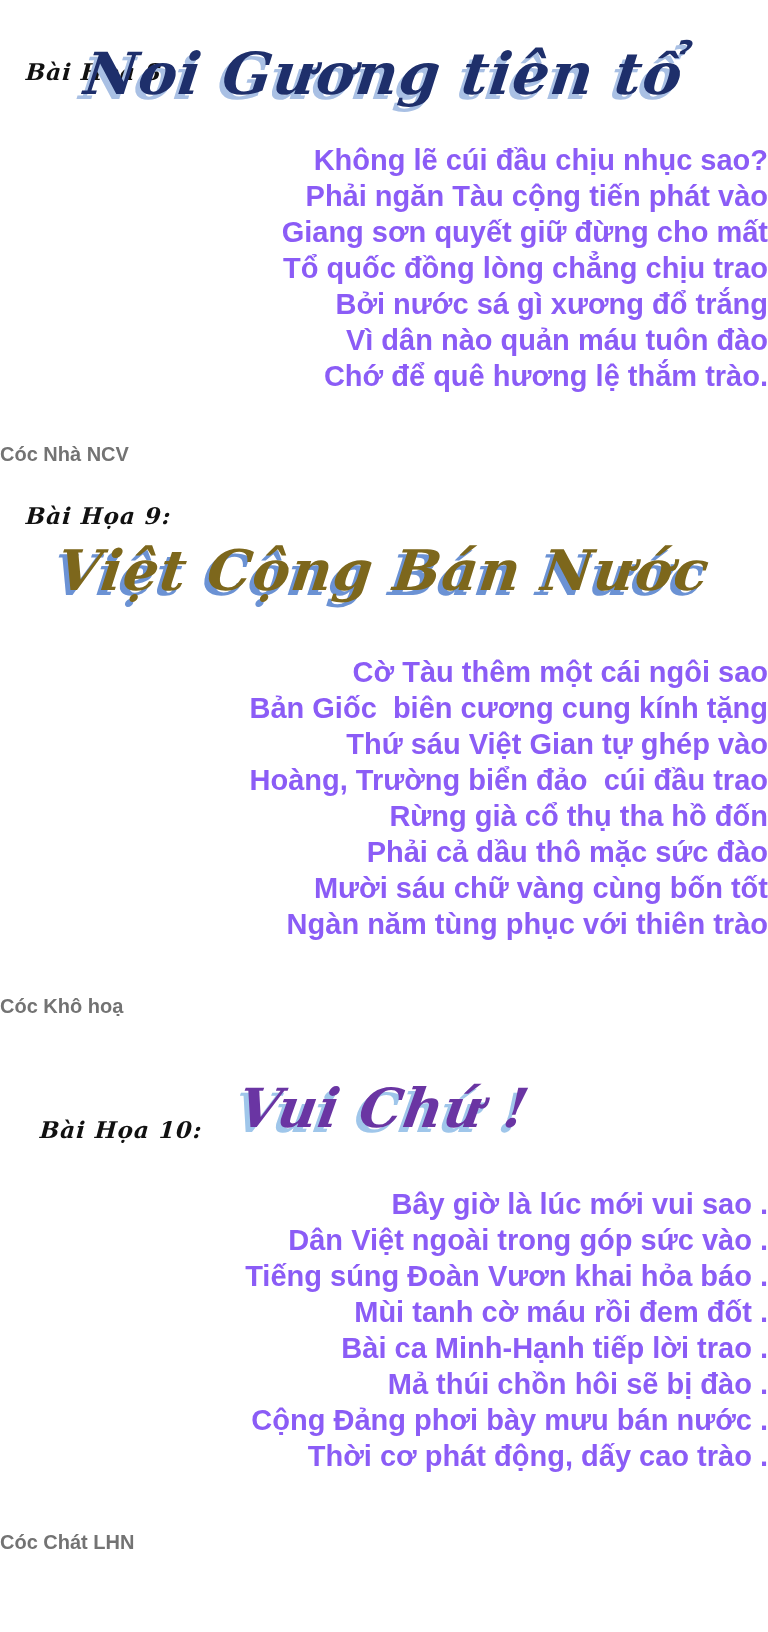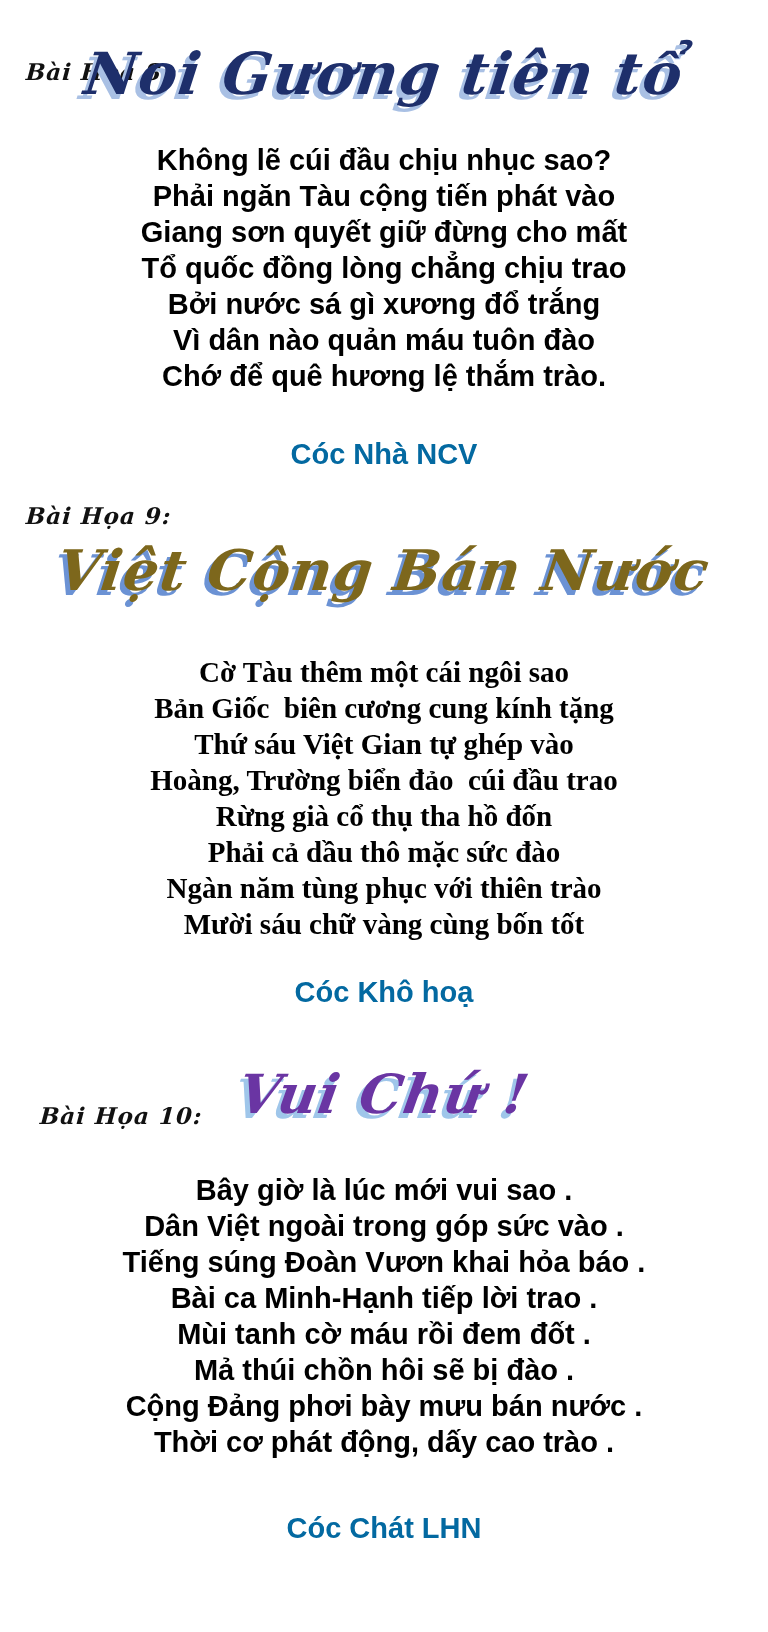--- a/index.html
+++ b/index.html
@@ -61,43 +61,42 @@
   .row-9 .script-label { position: absolute; left: 26px; top: 30px; }
   .row-9 .big-title { font-size: 56px; line-height: 100px; margin-top: 22px; }
 
   
   .row-10 { height: 100px; padding-top: 38px; text-align: center; }
   .row-10 .script-label { position: absolute; left: 40px; top: 92px; }
   .row-10 .big-title { font-size: 54px; line-height: 92px; transform: skewX(-9deg); }
 
   
   .poem {
-    text-align: center;
+    text-align: right;
     font-weight: bold;
-    color: #000000;
+    color: #8b5cf6;
   }
   .poem-line {
     font-size: 29px;
     line-height: 36px;
     white-space: pre-wrap;
   }
   .poem-8 { margin-top: 14px; }
-  .poem-9 { margin-top: 34px; font-family: Liberation Serif, serif; }
+  .poem-9 { margin-top: 34px; }
   .poem-10 { margin-top: 24px; }
 
   
   .signature {
-    text-align: center;
     font-weight: bold;
-    font-size: 29px;
+    font-size: 20px;
     line-height: 36px;
-    color: #0369a1;
+    color: #737373;
   }
   .sig-8  { margin-top: 42px; }
-  .sig-9  { margin-top: 32px; }
+  .sig-9  { margin-top: 46px; }
   .sig-10 { margin-top: 50px; }
 </style>
 </head>
 <body>
 
 <div class="page">
 
   <section class="poem-section">
     <div class="title-row row-8">
       <span class="script-label">Bài Họa 8:</span>
@@ -120,37 +119,37 @@
       <span class="script-label">Bài Họa 9:</span>
       <span class="big-title" style="--tc: #7d671c; --ts: #6b92d4;">Việt Cộng Bán Nước</span>
     </div>
     <div class="poem poem-9">
         <div class="poem-line">Cờ Tàu thêm một cái ngôi sao</div>
         <div class="poem-line">Bản Giốc  biên cương cung kính tặng</div>
         <div class="poem-line">Thứ sáu Việt Gian tự ghép vào</div>
         <div class="poem-line">Hoàng, Trường biển đảo  cúi đầu trao</div>
         <div class="poem-line">Rừng già cổ thụ tha hồ đốn</div>
         <div class="poem-line">Phải cả dầu thô mặc sức đào</div>
+        <div class="poem-line">Mười sáu chữ vàng cùng bốn tốt</div>
         <div class="poem-line">Ngàn năm tùng phục với thiên trào</div>
-        <div class="poem-line">Mười sáu chữ vàng cùng bốn tốt</div>
       </div>
     <div class="signature sig-9">Cóc Khô hoạ</div>
   </section>
 
   <section class="poem-section">
     <div class="title-row row-10">
       <span class="script-label">Bài Họa 10:</span>
       <span class="big-title" style="--tc: #6a35a3; --ts: #9fc6ea;">Vui Chứ !</span>
     </div>
     <div class="poem poem-10">
         <div class="poem-line">Bây giờ là lúc mới vui sao .</div>
         <div class="poem-line">Dân Việt ngoài trong góp sức vào .</div>
         <div class="poem-line">Tiếng súng Đoàn Vươn khai hỏa báo .</div>
+        <div class="poem-line">Mùi tanh cờ máu rồi đem đốt .</div>
         <div class="poem-line">Bài ca Minh-Hạnh tiếp lời trao .</div>
-        <div class="poem-line">Mùi tanh cờ máu rồi đem đốt .</div>
         <div class="poem-line">Mả thúi chồn hôi sẽ bị đào .</div>
         <div class="poem-line">Cộng Đảng phơi bày mưu bán nước .</div>
         <div class="poem-line">Thời cơ phát động, dấy cao trào .</div>
       </div>
     <div class="signature sig-10">Cóc Chát LHN</div>
   </section>
 
 </div>
 
 </body></html>

